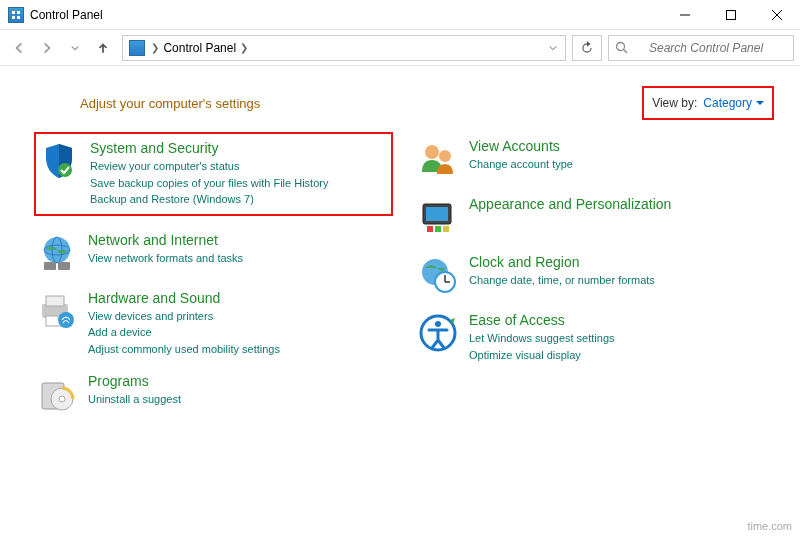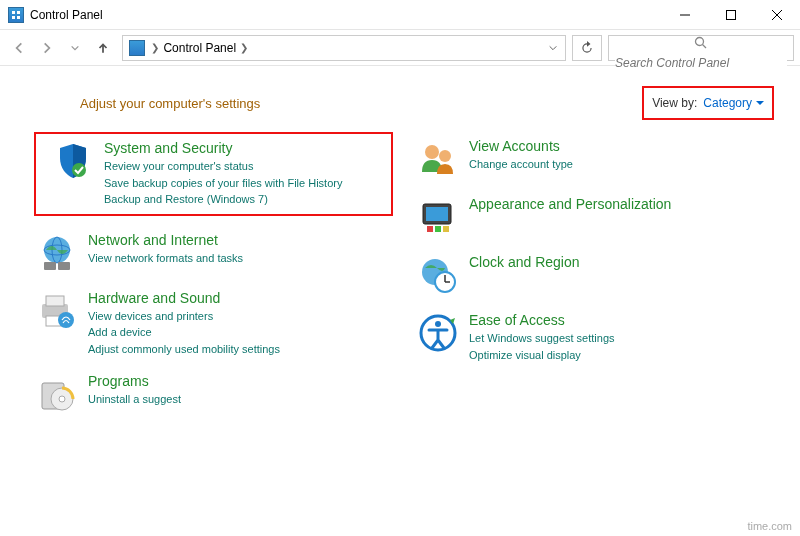--- a/index.html
+++ b/index.html
@@ -13,34 +13,34 @@
     .navbar { height: 36px; display: flex; align-items: center; border-bottom: 1px solid #e5e5e5; padding: 0 6px; gap: 2px; }
     .navbtn { width: 26px; height: 26px; display: flex; align-items: center; justify-content: center; color: #999; border-radius: 2px; }
     .navbtn.active { color: #555; }
     .addressbar { flex: 1; height: 26px; border: 1px solid #ccc; display: flex; align-items: center; margin: 0 4px; padding: 0 2px; }
     .addr-icon { width: 16px; height: 16px; margin: 0 4px; background: linear-gradient(#3a9bd9, #2a7bc8); border: 1px solid #2a6b9d; }
     .addr-sep { color: #666; margin: 0 2px; font-size: 10px; }
     .addr-text { color: #000; padding: 0 2px; }
     .addr-spacer { flex: 1; }
     .addr-drop { width: 20px; display: flex; align-items: center; justify-content: center; color: #666; }
     .refreshbtn { width: 30px; height: 26px; border: 1px solid #ccc; display: flex; align-items: center; justify-content: center; color: #555; margin-right: 4px; }
-    .searchbox { width: 186px; height: 26px; border: 1px solid #ccc; display: flex; align-items: center; padding: 0 6px; gap: 6px; flex-direction: column; }
+    .searchbox { width: 186px; height: 26px; border: 1px solid #ccc; display: flex; align-items: center; padding: 0 6px; gap: 20px; }
     .searchbox svg { width: 14px; height: 14px; color: #888; flex-shrink: 0; }
     .searchbox input { border: none; outline: none; font-size: 12px; width: 100%; color: #666; font-style: italic; }
     .content { padding: 20px 26px; height: calc(536px - 66px); position: relative; }
     .header-row { display: flex; align-items: center; margin-bottom: 18px; margin-left: 54px; }
     .page-title { color: #a16207; font-size: 13px; flex: 1; }
     .viewby-box { border: 2px solid #e11; padding: 8px 8px; display: flex; align-items: center; gap: 6px; }
     .viewby-label { color: #333; }
     .viewby-value { color: #0066cc; display: flex; align-items: center; gap: 4px; }
     .viewby-value svg { width: 8px; height: 8px; }
     .columns { display: flex; gap: 24px; margin-left: 10px; }
     .col { flex: 1; }
     .category { display: flex; gap: 10px; margin-bottom: 16px; align-items: flex-start; }
-    .category.highlighted { border: 2px solid #e11; padding: 6px 6px 6px 16px; margin-left: -2px; margin-top: -6px; }
+    .category.highlighted { border: 2px solid #e11; padding: 6px 6px 6px 2px; margin-left: -2px; margin-top: -6px; }
     .caticon { width: 42px; height: 42px; flex-shrink: 0; display: flex; align-items: center; justify-content: center; }
     .caticon svg { width: 42px; height: 42px; }
     .catbody { flex: 1; }
     .cattitle { color: #248a2e; font-size: 14px; margin-bottom: 2px; }
     .catlink { color: #0f766e; font-size: 11px; line-height: 1.5; display: block; }
     .watermark { position: absolute; bottom: 4px; right: 8px; color: #aaa; font-size: 11px; }
   </style>
 </head>
 <body>
 
@@ -243,20 +243,21 @@
           <svg viewBox="0 0 42 42">
               <circle cx="18" cy="18" r="13" fill="#5aaee0"></circle>
               <path d="M8 14 Q14 8 20 14 Q26 20 28 14" fill="#3da84a" opacity="0.8"></path>
               <circle cx="28" cy="28" r="10" fill="#fff" stroke="#3a9bd9" stroke-width="2"></circle>
               <line x1="28" y1="28" x2="28" y2="21" stroke="#333" stroke-width="1.5"></line>
               <line x1="28" y1="28" x2="33" y2="28" stroke="#333" stroke-width="1.5"></line>
             </svg>
         </div>
         <div class="catbody">
           <div class="cattitle">Clock and Region</div>
+          <a class="catlink">Change date, time, or number formats</a>
         </div>
       </div>
 
       <div class="category">
         <div class="caticon">
           <svg viewBox="0 0 42 42">
               <circle cx="21" cy="21" r="17" fill="none" stroke="#1b78c8" stroke-width="3"></circle>
               <circle cx="21" cy="12" r="3" fill="#1b78c8"></circle>
               <path d="M12 18 L30 18 M21 18 L21 28 M21 28 L15 36 M21 28 L27 36" stroke="#1b78c8" stroke-width="3" fill="none" stroke-linecap="round"></path>
               <path d="M33 8 L38 6 L36 12" fill="#3da84a"></path>

